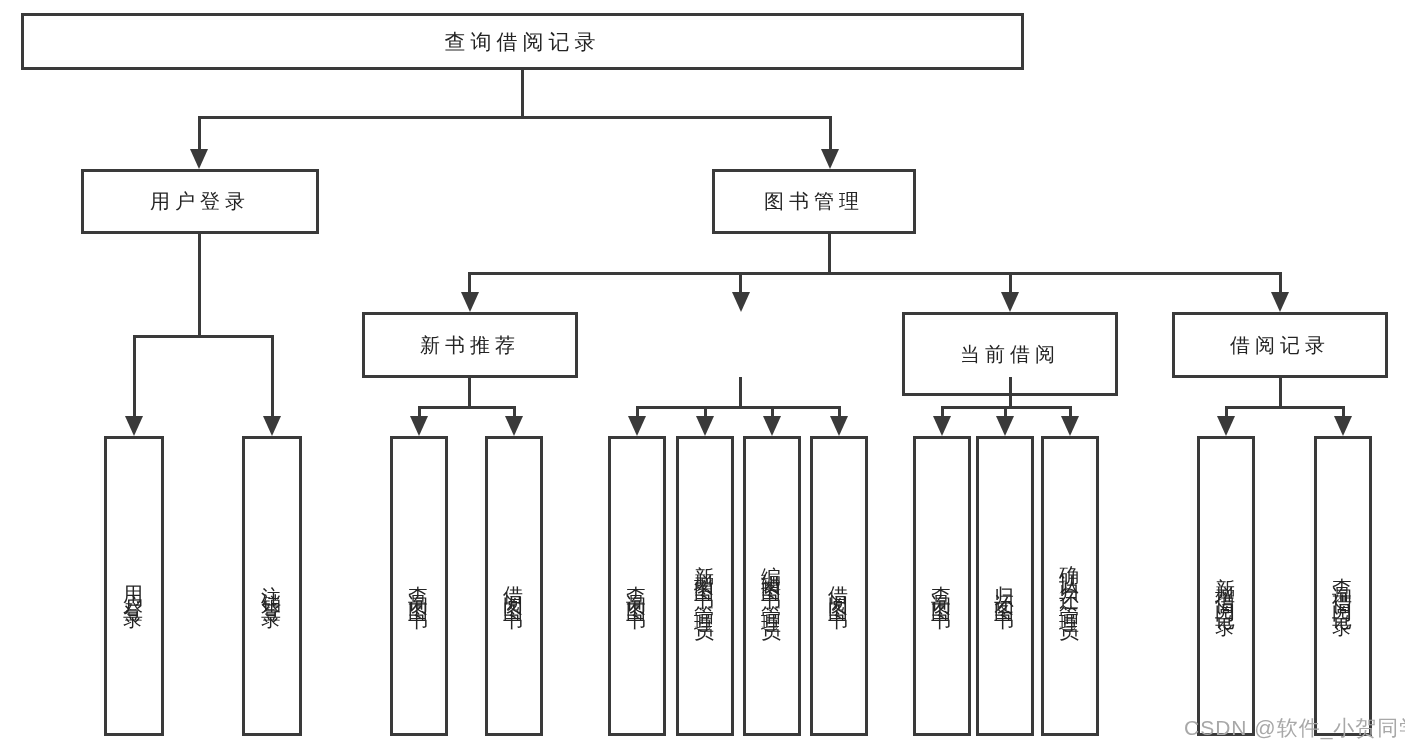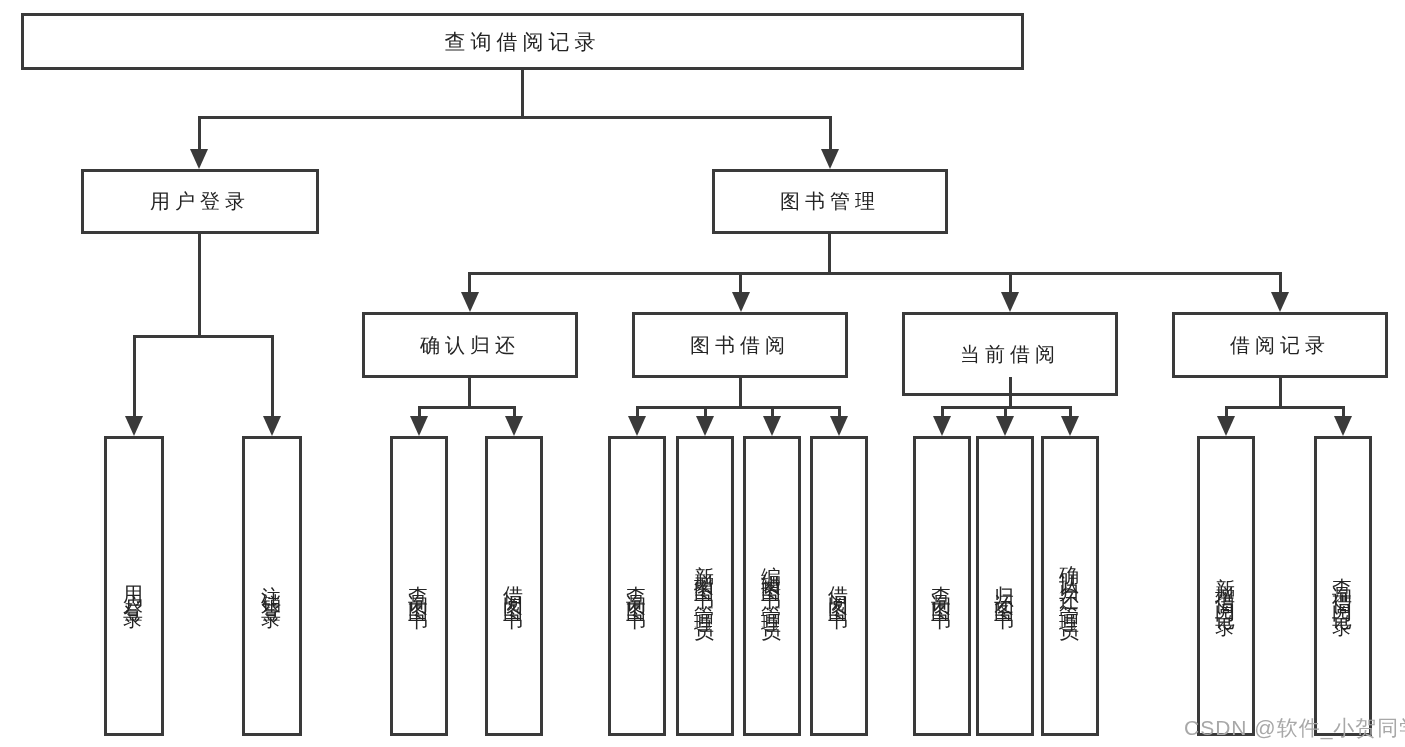--- a/index.html
+++ b/index.html
@@ -62,24 +62,23 @@
   }
 </style>
 </head>
 <body>
 
 <div id="canvas">
 
   <div class="nbox root" style="left:21px;top:13px;width:1003px;height:57px">查询借阅记录</div>
 
   <div class="nbox" style="left:81px;top:169px;width:238px;height:65px">用户登录</div>
-  <div class="nbox" style="left:712px;top:169px;width:236px;height:65px">图书管理</div>
+  <div class="nbox" style="left:712px;top:169px;width:204px;height:65px">图书管理</div>
 
-  <div class="nbox" style="left:362px;top:312px;width:216px;height:66px">确认归还</div>
-  <div class="nbox" style="left:632px;top:312px;width:216px;height:66px">图书借阅</div>
+  <div class="nbox" style="left:362px;top:312px;width:216px;height:66px">新书推荐</div>
   <div class="nbox" style="left:902px;top:312px;width:216px;height:84px">当前借阅</div>
   <div class="nbox" style="left:1172px;top:312px;width:216px;height:66px">借阅记录</div>
 
   <div class="vbox" style="left:104px;top:436px;width:60px;height:300px">用户登录</div>
   <div class="vbox" style="left:242px;top:436px;width:60px;height:300px">注销登录</div>
 
   <div class="vbox" style="left:390px;top:436px;width:58px;height:300px">查询图书</div>
   <div class="vbox" style="left:485px;top:436px;width:58px;height:300px">借阅图书</div>
 
   <div class="vbox" style="left:608px;top:436px;width:58px;height:300px">查询图书</div>

